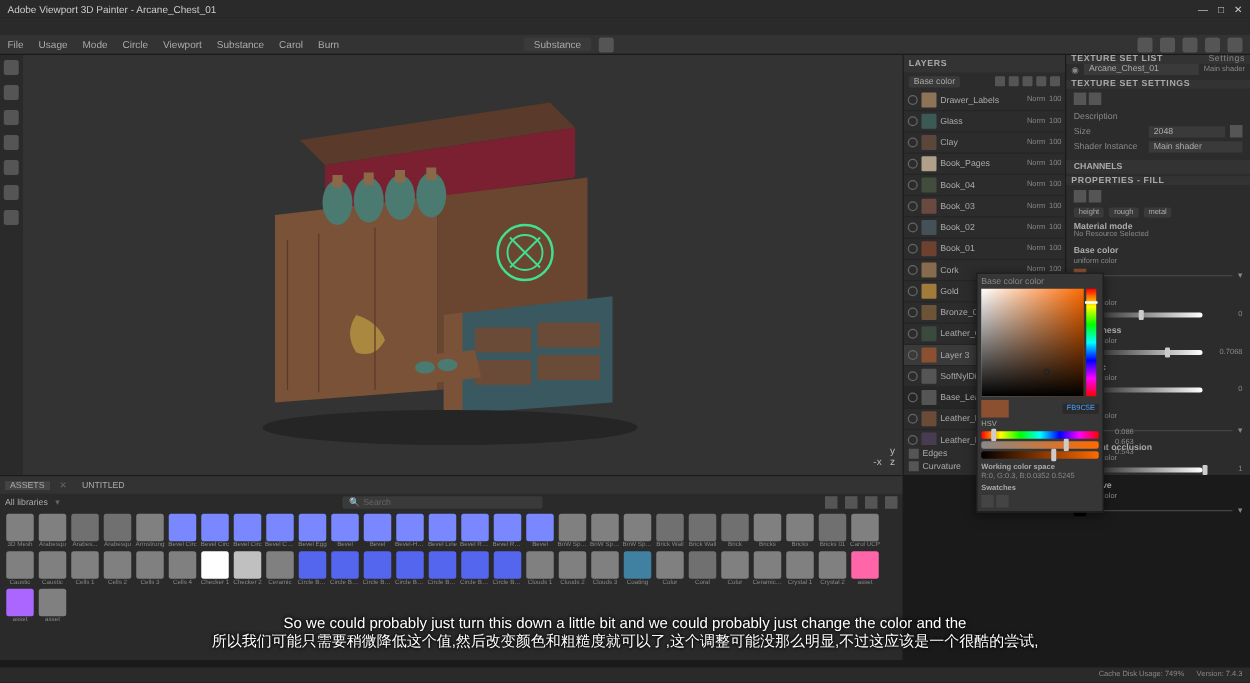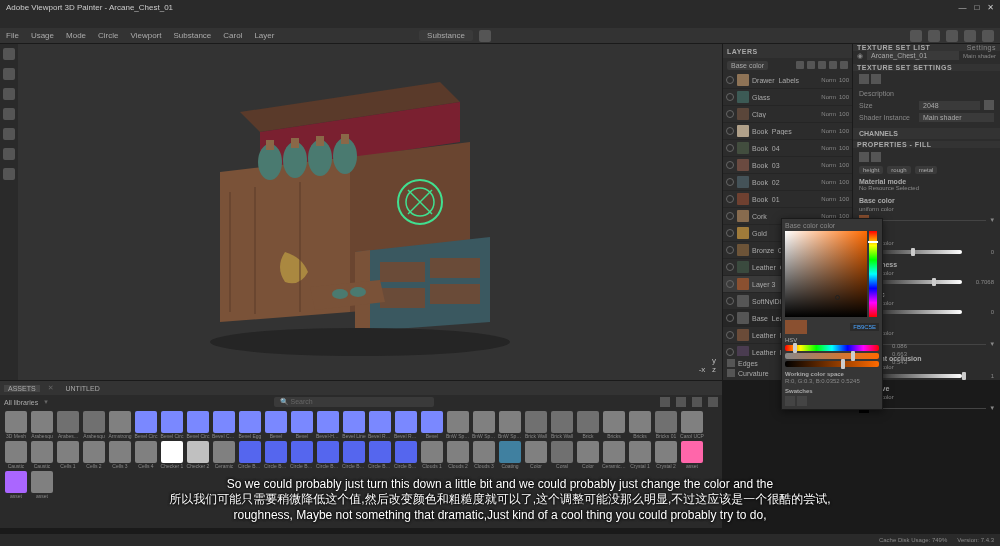--- a/index.html
+++ b/index.html
@@ -101,21 +101,21 @@
 </div>
 
 <div class="menu-bar">
   <span>File</span>
   <span>Usage</span>
   <span>Mode</span>
   <span>Circle</span>
   <span>Viewport</span>
   <span>Substance</span>
   <span>Carol</span>
-  <span>Layer</span>
+  <span>Burn</span>
 </div>
 
 <div class="toolbar-top">
   <div class="spacer"></div>
   <span class="material-dd">Substance</span>
   <div class="ico"></div>
   <div class="spacer"></div>
   <div class="ico"></div>
   <div class="ico"></div>
   <div class="ico"></div>
@@ -727,19 +727,18 @@
   <div class="cp-swatches-lbl">Swatches</div>
   <div style="display:flex;gap:2px;margin-top:2px">
     <div style="width:10px;height:10px;background:#444"></div>
     <div style="width:10px;height:10px;background:#444"></div>
   </div>
 </div>
 
 <div class="subtitle-overlay">
   <div class="line">So we could probably just turn this down a little bit and we could probably just change the color and the</div>
   <div class="line">所以我们可能只需要稍微降低这个值,然后改变颜色和粗糙度就可以了,这个调整可能没那么明显,不过这应该是一个很酷的尝试,</div>
-  <div class="line">roughness, Maybe not something that dramatic,Just kind of a cool thing you could probably try to do,</div>
 </div>
 
 <div class="status-bar">
   <span>Cache Disk Usage: 749%</span>
   <span>Version: 7.4.3</span>
 </div>
 
 </body></html>

